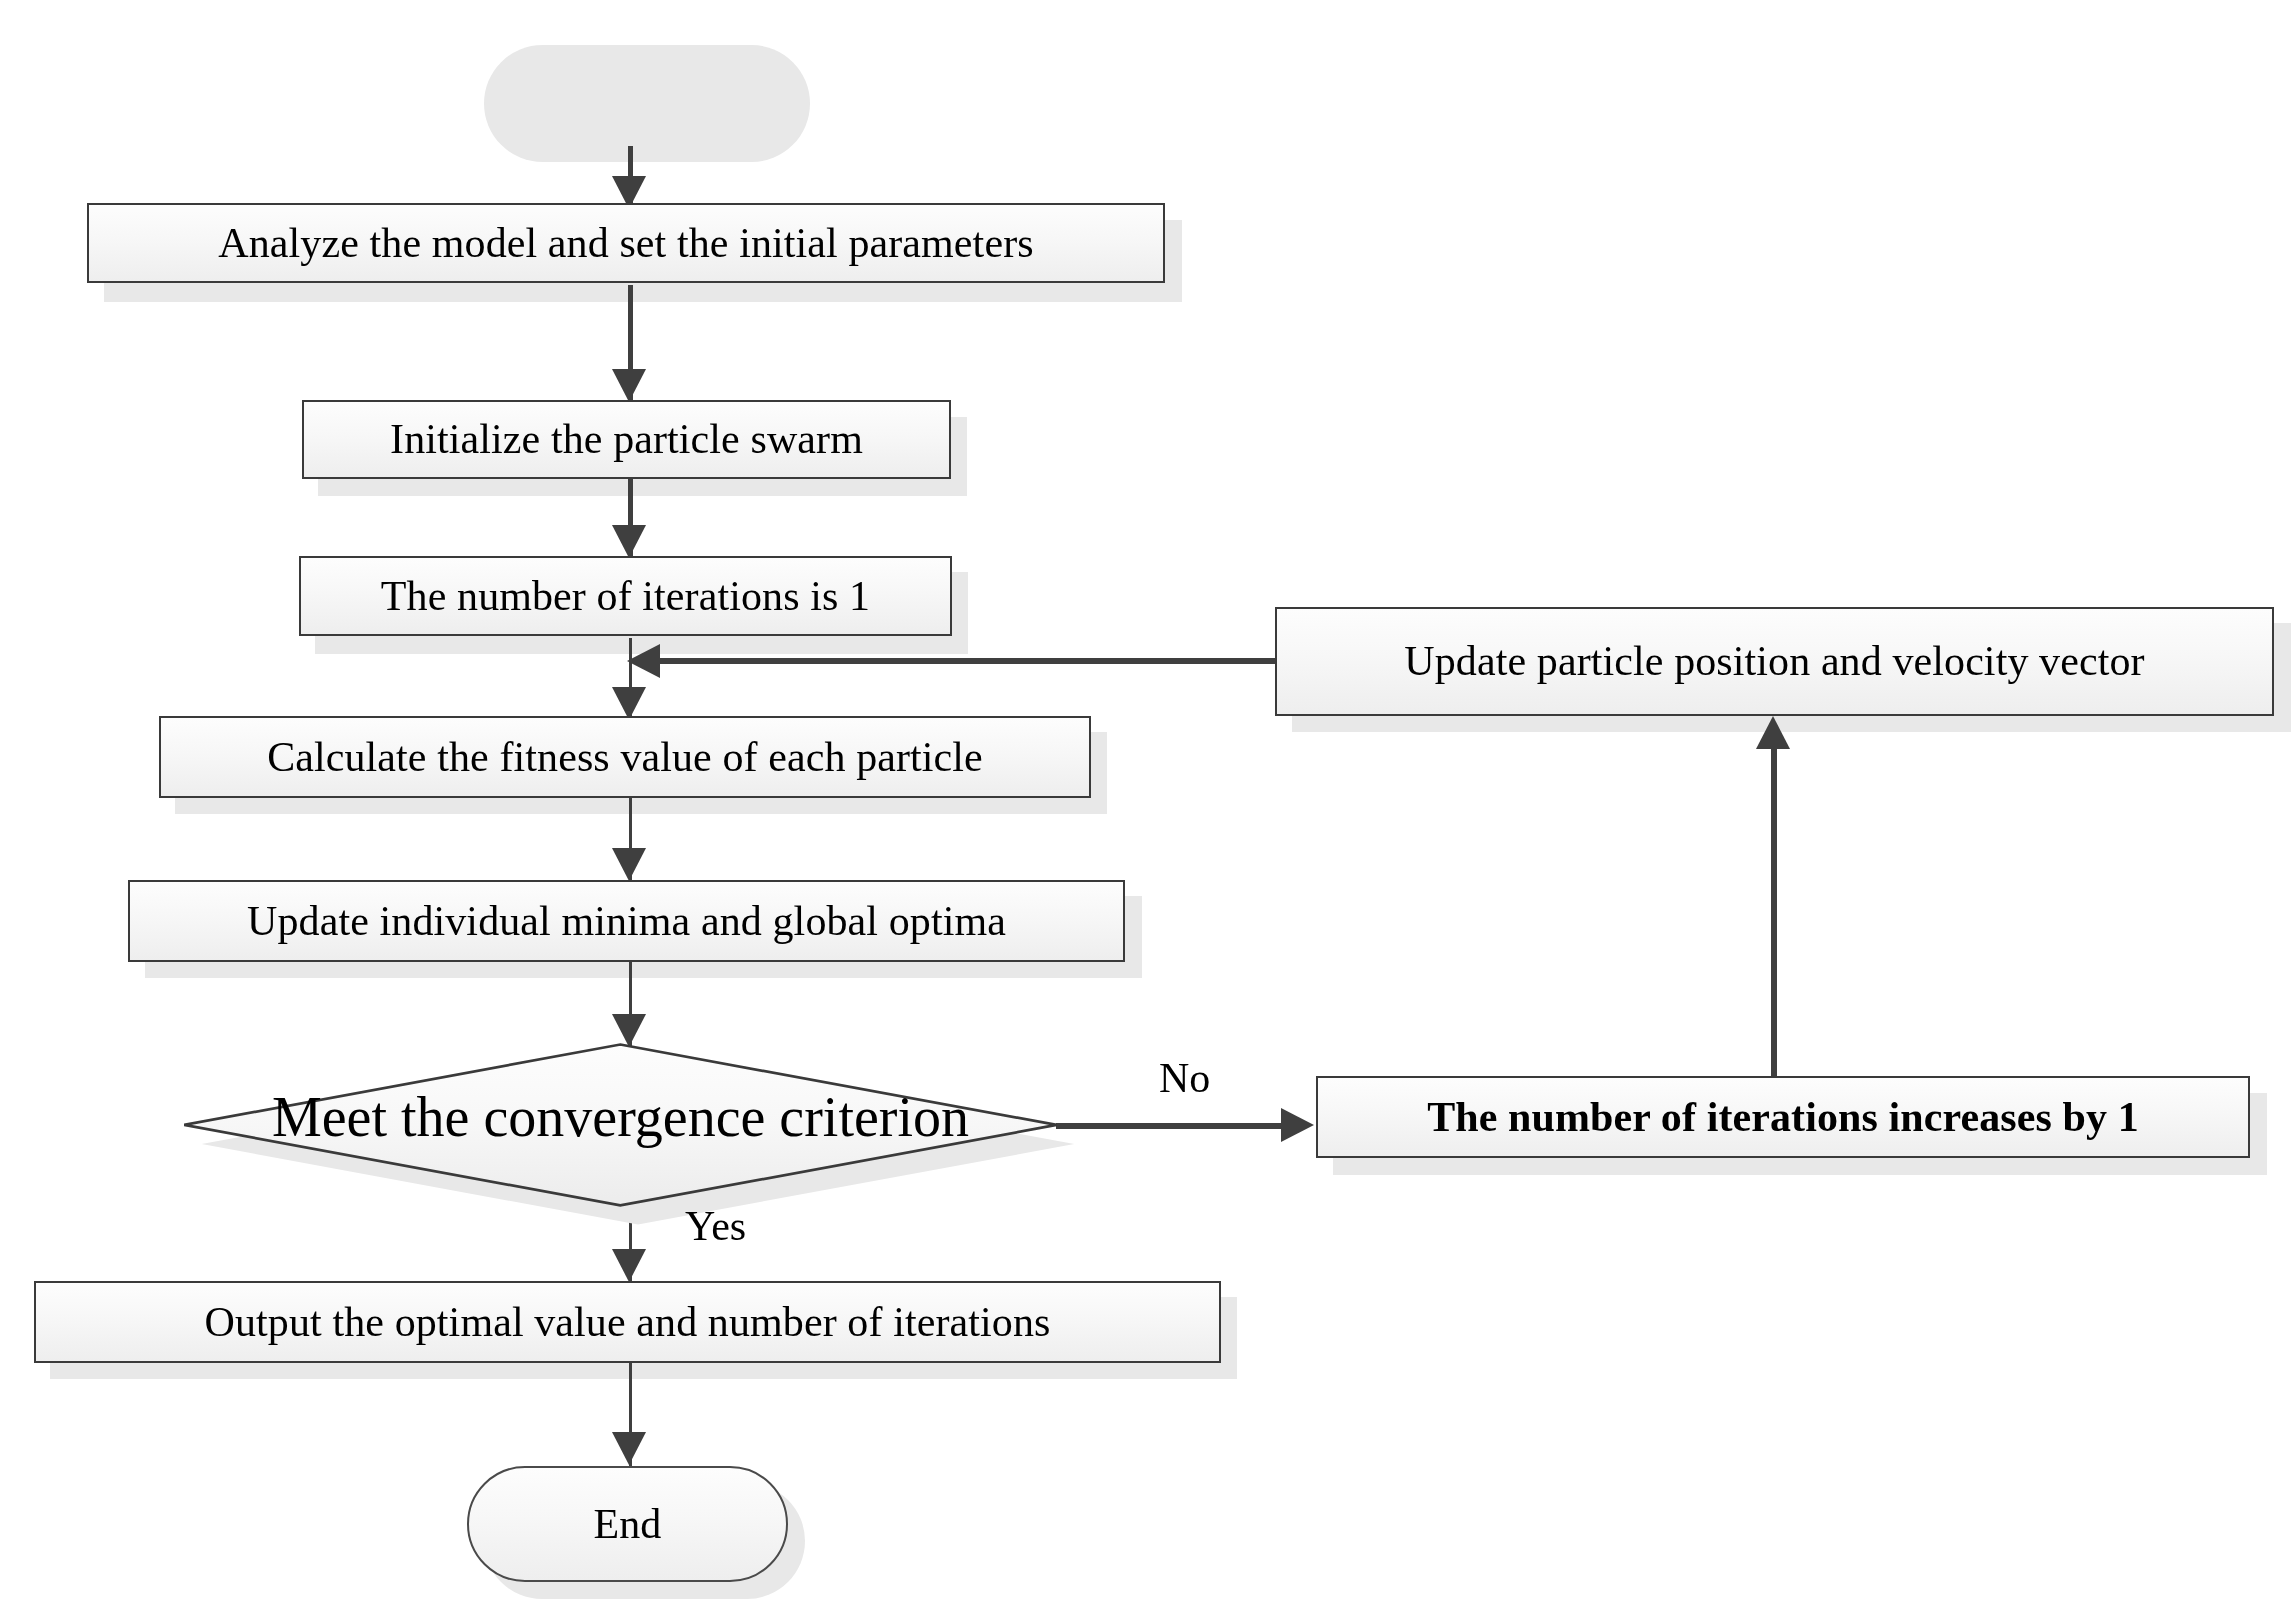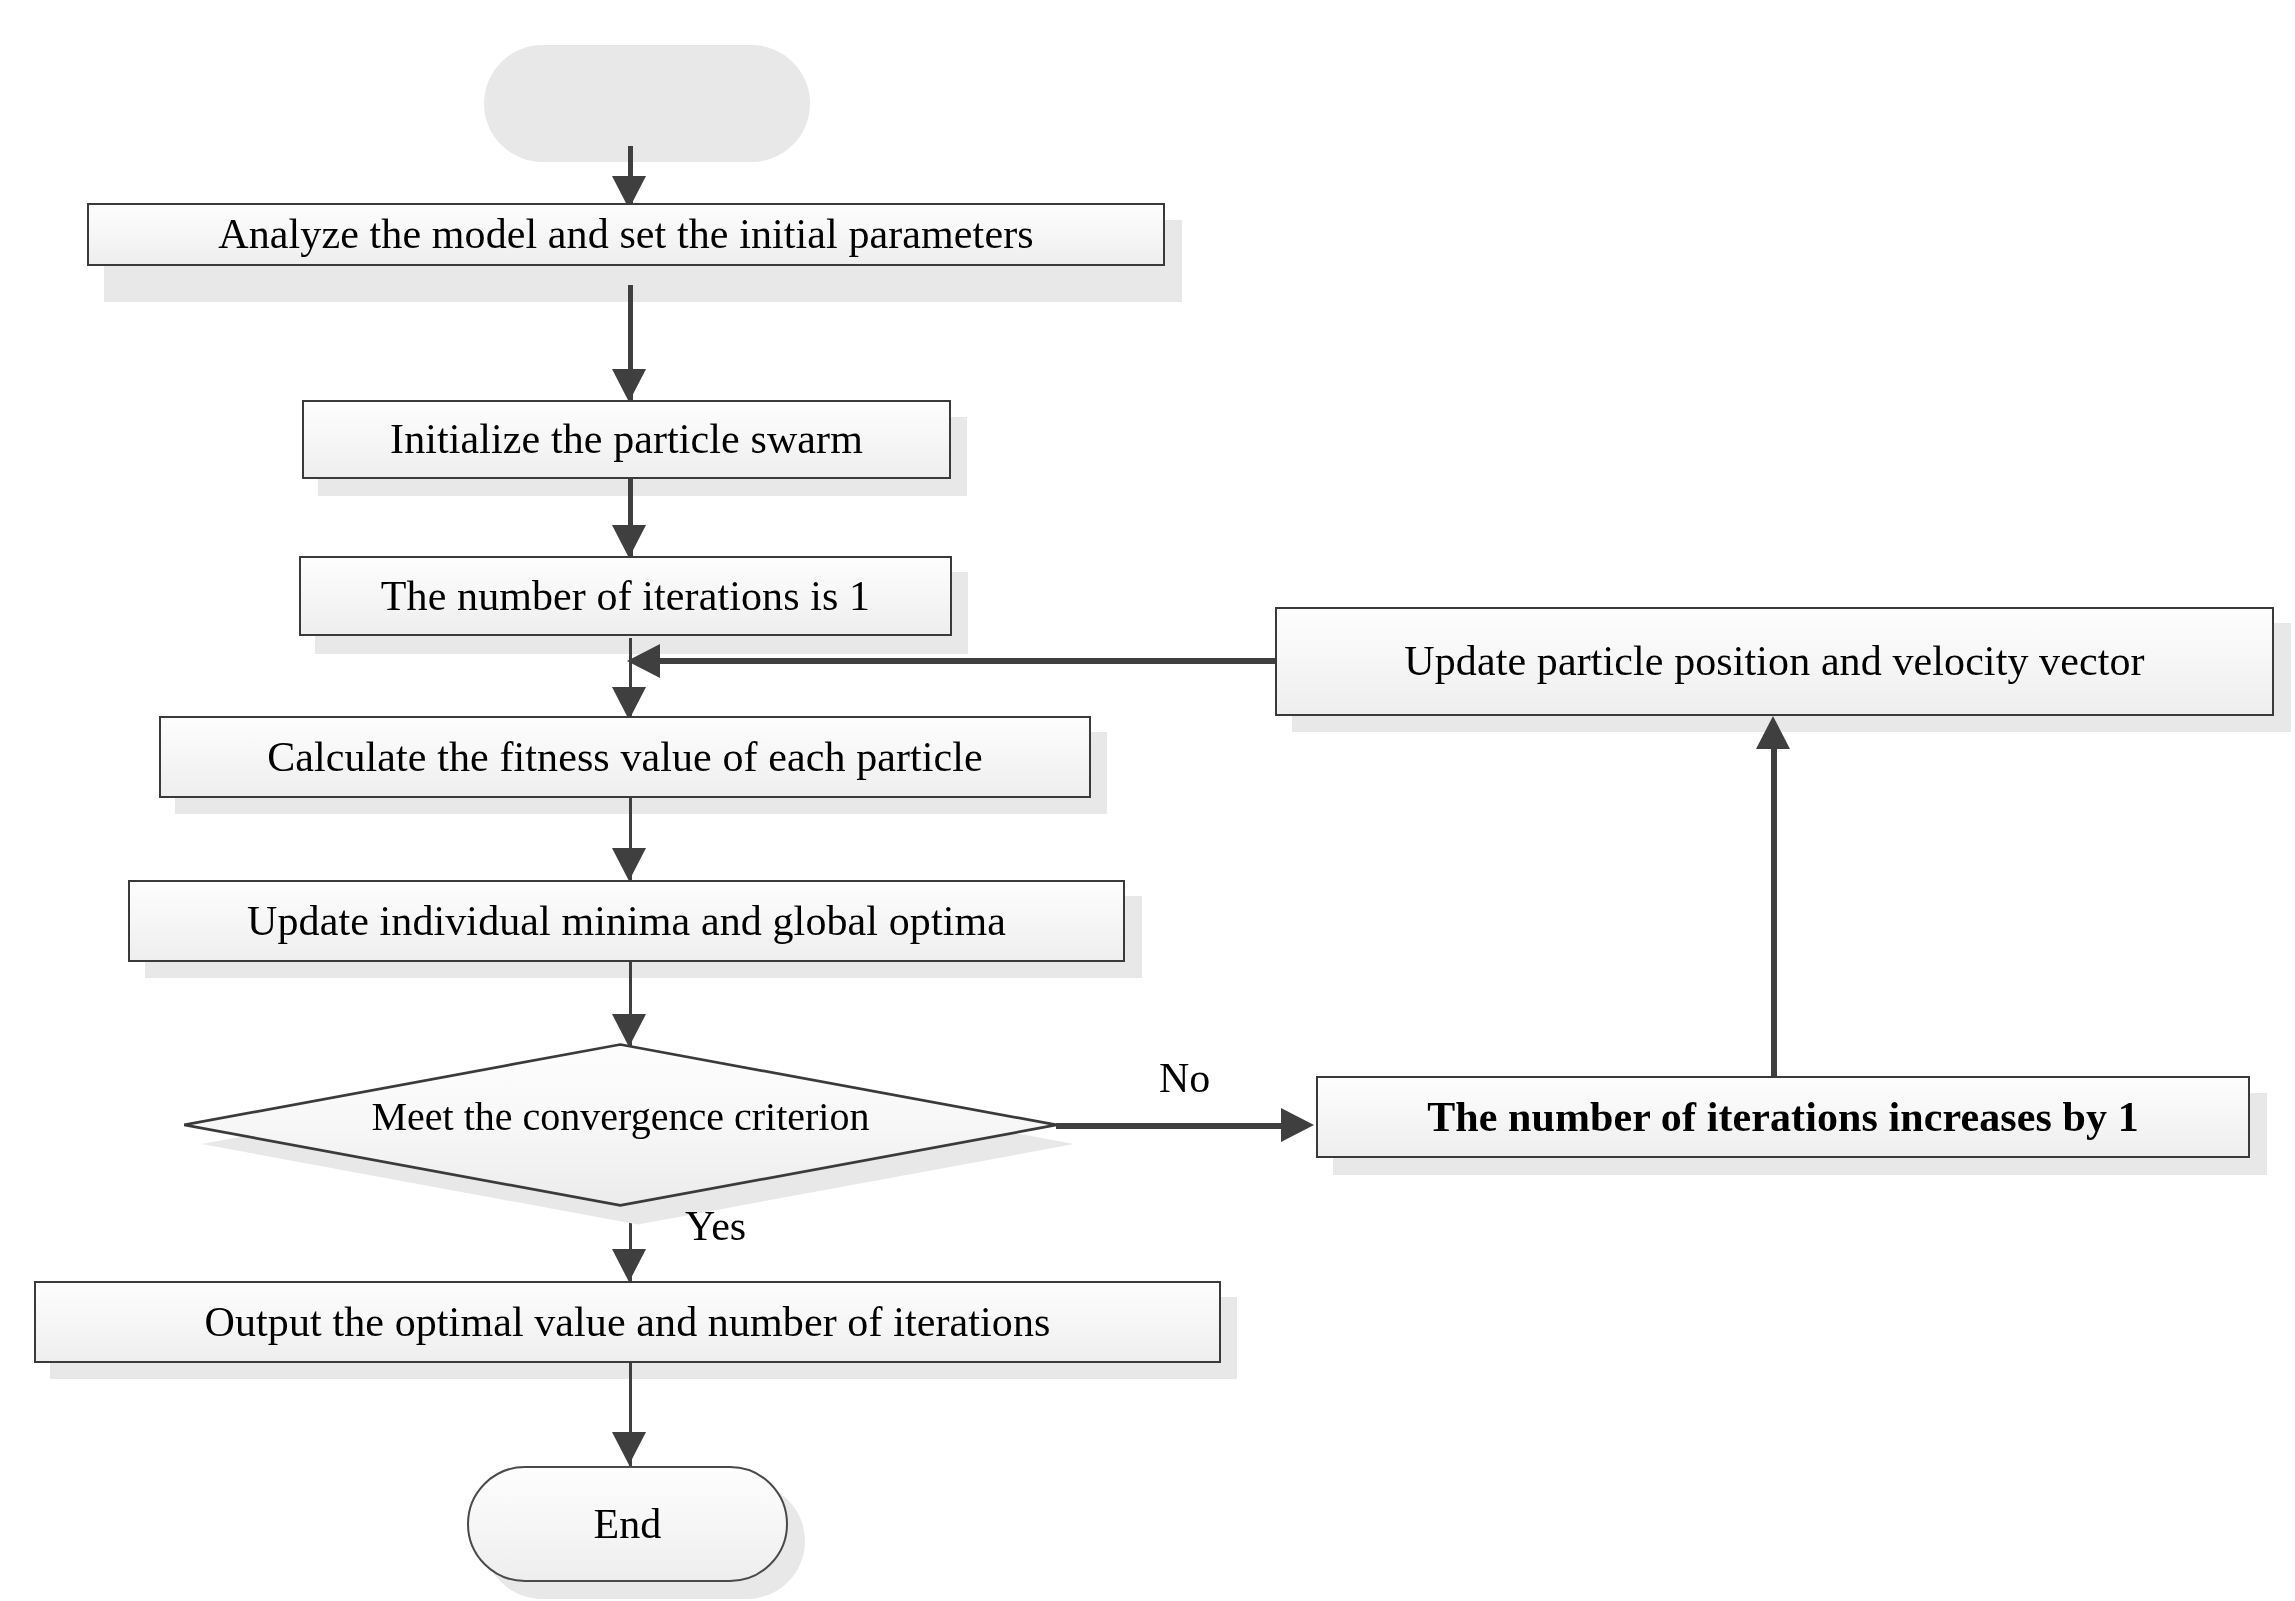--- a/index.html
+++ b/index.html
@@ -52,21 +52,21 @@
   
   .decision-wrap{
     position:absolute;
     z-index:2;
   }
   .decision-wrap svg{display:block;position:absolute;left:0;top:0;}
   .decision-text{
     position:absolute;
     left:0;top:0;right:0;bottom:0;
     display:flex;align-items:center;justify-content:center;
-    font-size:40px;
+    font-size:56px;
     white-space:nowrap;
     z-index:3;
     pointer-events:none;
   }
 
   
   .conn{position:absolute;background:#3f3f3f;z-index:1;}
   .conn.v{width:4.8px;}
   .conn.h{height:4.8px;}
   .conn.thin{width:3.4px;}
@@ -105,21 +105,21 @@
 <body>
 
 <div id="stage">
 
   <div class="shadow" style="left:484px;top:45px;width:326px;height:117px;border-radius:681px;"></div>
 
   <div class="conn v" style="left:628px;top:146px;height:61px;"></div>
   <div class="arrow down" style="left:612px;top:176px;"></div>
 
   <div class="shadow" style="left:104px;top:220px;width:1078px;height:82px;"></div>
-  <div class="node process" style="left:87px;top:203px;width:1078px;height:63px;">
+  <div class="node process" style="left:87px;top:203px;width:1078px;height:80px;">
     <span class="lbl">Analyze the model and set the initial parameters</span>
   </div>
 
   <div class="conn v" style="left:628px;top:285px;height:117px;"></div>
   <div class="arrow down" style="left:612px;top:369px;"></div>
 
   <div class="shadow" style="left:318px;top:417px;width:649px;height:79px;"></div>
   <div class="node process" style="left:302px;top:400px;width:649px;height:79px;">
     <span class="lbl">Initialize the particle swarm</span>
   </div>

